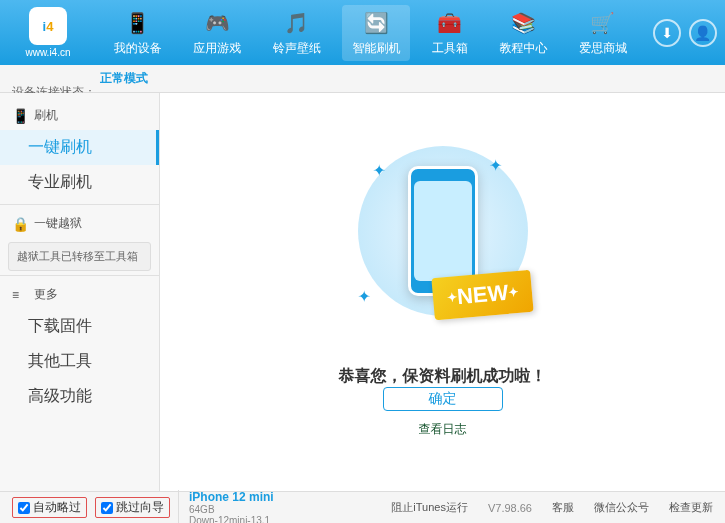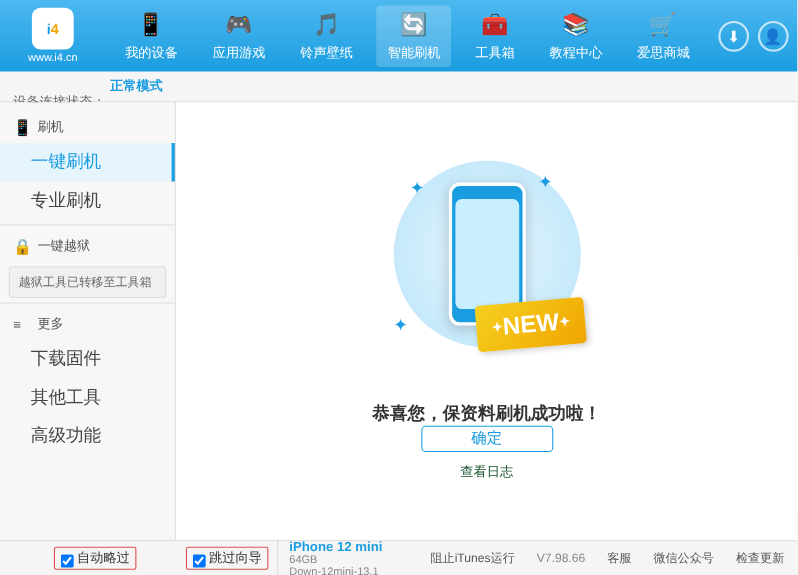--- a/index.html
+++ b/index.html
@@ -292,28 +292,27 @@
       color: #333;
     }
     .bottom-left {
       display: flex;
       align-items: center;
       gap: 8px;
       flex: 1;
     }
     .checkbox-label {
       display: flex;
-      align-items: flex-end;
+      align-items: center;
       gap: 3px;
       cursor: pointer;
       border: 1px solid #e05050;
       padding: 1px 5px;
       border-radius: 2px;
       color: #333;
-      margin-left: 37px;
     }
     .checkbox-input {
       width: 12px; height: 12px;
       cursor: pointer;
     }
 
     .device-info {
       border-left: 1px solid #ddd;
       padding-left: 10px;
       display: flex;

